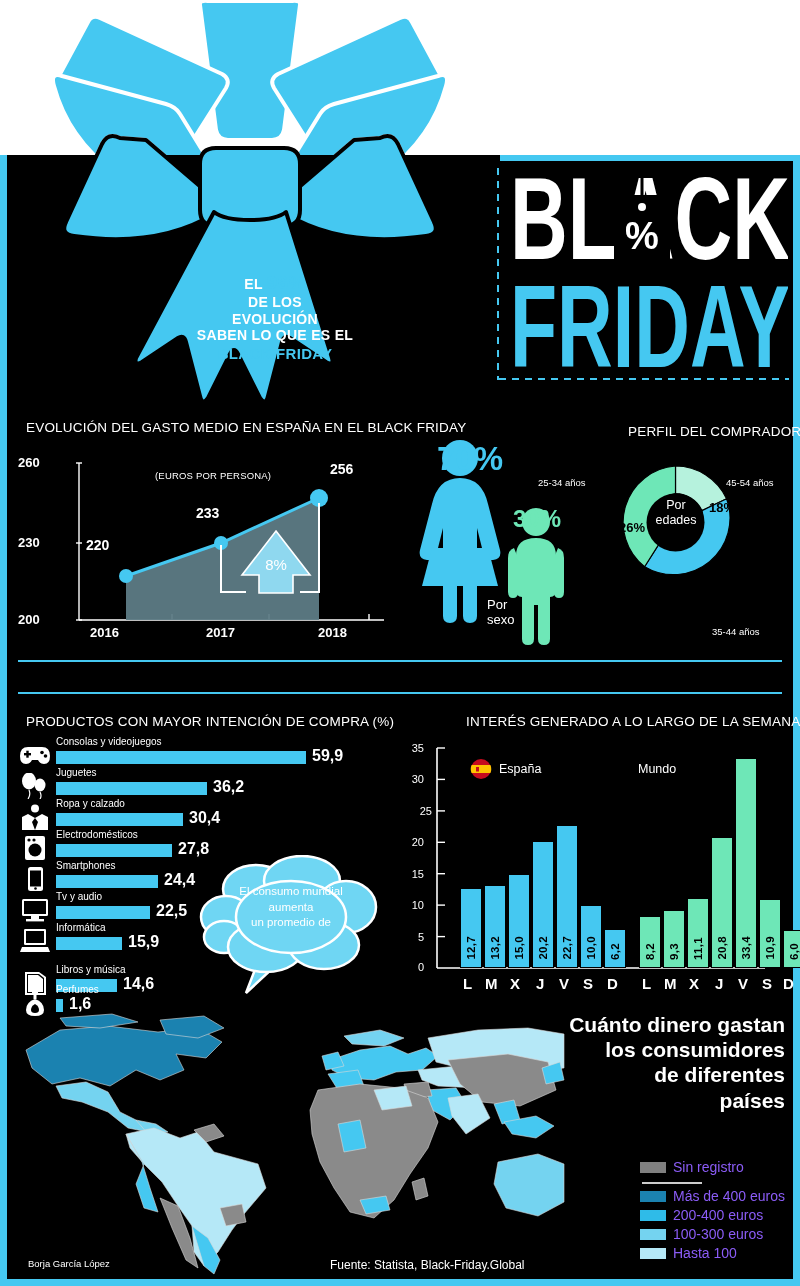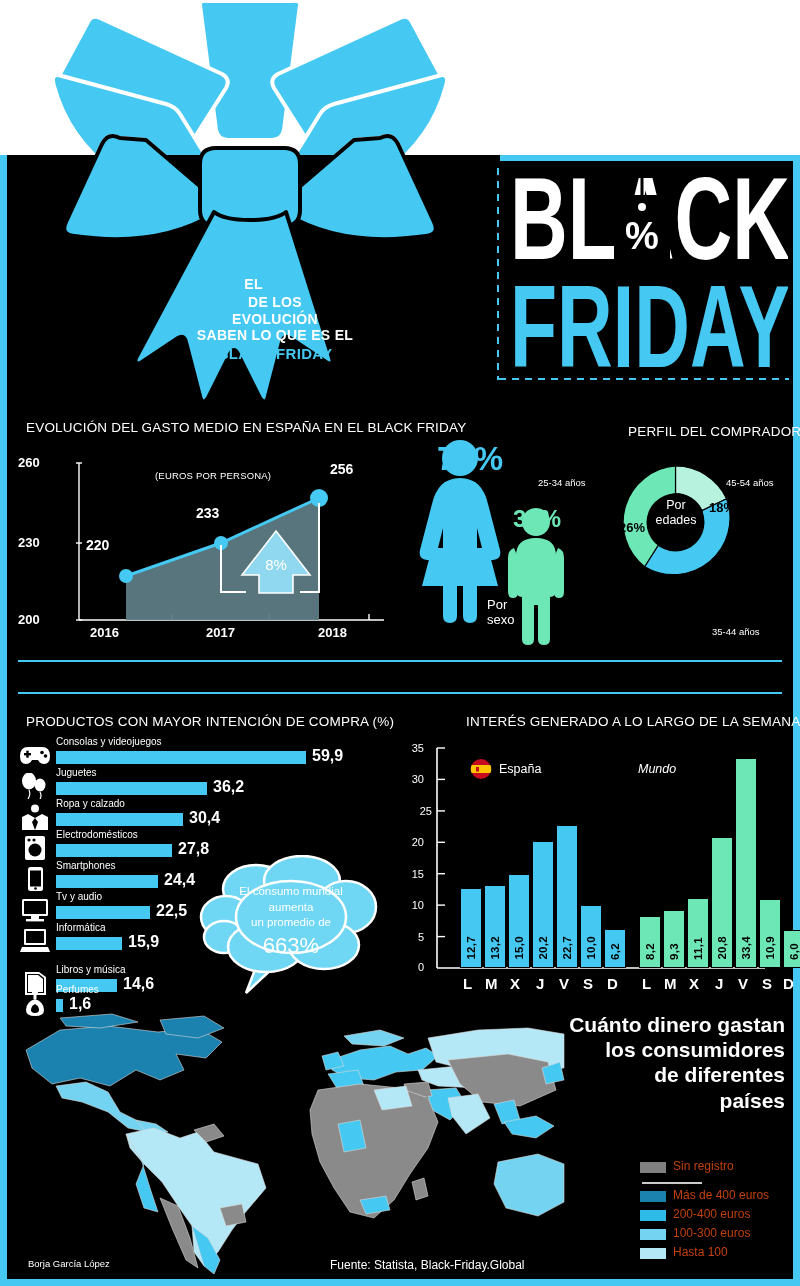--- a/index.html
+++ b/index.html
@@ -86,21 +86,21 @@
   .bc-xlab{position:absolute;color:#fff;font-size:15px;font-weight:bold;}
   .bc-legend{position:absolute;color:#fff;font-size:12.5px;}
 
   
   #map{position:absolute;left:8px;top:1012px;width:560px;height:265px;}
   #map-title{position:absolute;left:500px;top:1012px;width:285px;text-align:right;color:#fff;
      font-size:21px;font-weight:bold;line-height:1.2;}
   #legend{position:absolute;left:640px;top:1158px;width:150px;}
   .lg-row{position:relative;height:19px;}
   .lg-sw{position:absolute;left:0;top:4px;width:26px;height:11px;}
-  .lg-tx{position:absolute;left:33px;top:1px;color:#c2410c;font-size:12px;white-space:nowrap;}
+  .lg-tx{position:absolute;left:33px;top:1px;color:#8b5cf6;font-size:14px;white-space:nowrap;}
 
   
   #credit-author{position:absolute;left:28px;top:1258px;color:#fff;font-size:9.5px;}
   #credit-source{position:absolute;left:330px;top:1258px;color:#fff;font-size:12px;}
 </style>
 </head>
 <body>
 
 <div id="page">
 
@@ -372,21 +372,20 @@
       <ellipse cx="28" cy="82" rx="20" ry="16"></ellipse>
       <ellipse cx="70" cy="92" rx="38" ry="25"></ellipse>
       <ellipse cx="128" cy="90" rx="35" ry="24"></ellipse>
       <ellipse cx="95" cy="62" rx="55" ry="36"></ellipse>
     </g>
   </svg>
   <div id="cloud-text">
     <div>El consumo mundial</div>
     <div>aumenta</div>
     <div>un promedio de</div>
-    <div class="big">663%</div>
   </div>
 
   <div class="sec-title" style="left:466px;top:714px;">INTERÉS GENERADO A LO LARGO DE LA SEMANA (%)</div>
 
   <div id="barchart">
 
     <svg viewBox="0 0 380 250" style="position:absolute;left:0;top:0;width:380px;height:250px;">
       <line x1="32" y1="8" x2="32" y2="228" stroke="#fff" stroke-width="1.6"></line>
       <line x1="32" y1="228" x2="360" y2="228" stroke="#fff" stroke-width="1.6"></line>
       <line x1="32" y1="8" x2="40" y2="8" stroke="#fff" stroke-width="1.4"></line>
@@ -455,21 +454,21 @@
   <div class="bc-xlab" style="left:738px;top:975px;">V</div>
   <div class="bc-xlab" style="left:762px;top:975px;">S</div>
   <div class="bc-xlab" style="left:783px;top:975px;">D</div>
 
   <svg style="position:absolute;left:470px;top:758px;width:22px;height:22px;" viewBox="0 0 22 22">
     <circle cx="11" cy="11" r="10" fill="#c60b1e"></circle>
     <path d="M1.6 7 a10 10 0 0 0 0 8 l18.8 0 a10 10 0 0 0 0 -8 Z" fill="#ffc400"></path>
     <rect x="6" y="9" width="3" height="4.5" fill="#c60b1e"></rect>
   </svg>
   <div class="bc-legend" style="left:499px;top:762px;">España</div>
-  <div class="bc-legend" style="left:638px;top:762px;font-style:italic;">Mundo</div>
+  <div class="bc-legend" style="left:638px;top:762px;">Mundo</div>
 
   <svg id="map" viewBox="0 0 560 265">
     <g stroke="#d8d8d8" stroke-width="0.6">
 
       <path d="M18 38 L52 18 L100 14 L150 20 L190 16 L214 30 L198 46 L168 42 L176 58 L152 68 L128 58 L102 74 L72 66 L44 72 L24 56 Z" fill="#1b82b0"></path>
       <path d="M152 8 L196 4 L216 16 L190 26 L158 22 Z" fill="#1b82b0"></path>
       <path d="M52 6 L104 2 L130 10 L92 16 L58 14 Z" fill="#1b82b0"></path>
 
       <path d="M48 74 L78 70 L100 80 L112 100 L128 108 L140 120 L120 116 L100 100 L74 90 L54 86 Z" fill="#74d3f0"></path>
       <path d="M128 108 L148 112 L160 120 L140 122 Z" fill="#74d3f0"></path>

